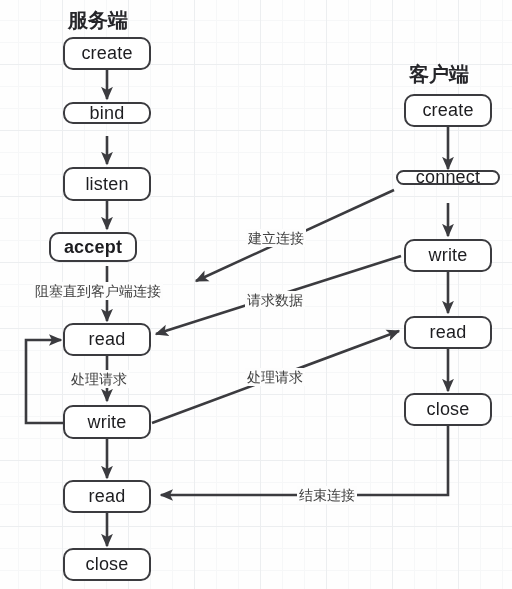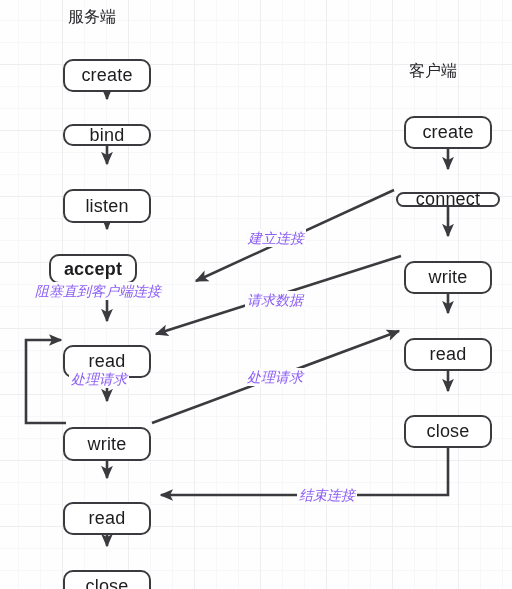--- a/index.html
+++ b/index.html
@@ -44,39 +44,38 @@
     background: #ffffff;
     border: 2.5px solid #3b3b3f;
     border-radius: 10px;
     display: flex;
     align-items: center;
     justify-content: center;
     font-size: 18px;
     color: #1d1d20;
     letter-spacing: 0.2px;
     z-index: 3;
-    margin-top: 22px;
   }
   .lane-title {
     position: absolute;
-    font-size: 16px;
+    font-size: 20px;
     color: #26262a;
     white-space: nowrap;
     z-index: 3;
+    font-weight: bold;
   }
   .edge-label {
     position: absolute;
     font-size: 14px;
-    color: #8b5cf6;
+    color: #404040;
     white-space: nowrap;
     background: #fdfdfd;
     padding: 0 2px;
     line-height: 18px;
     z-index: 4;
-    font-style: italic;
   }
 </style>
 </head>
 <body>
 
 <div id="diagram-root">
 
   <svg id="edge-layer" viewBox="0 0 512 589" width="512" height="589" xmlns="http://www.w3.org/2000/svg">
     <defs>
       <marker id="arrowhead" viewBox="0 0 10 10" refX="9" refY="5" markerWidth="5.2" markerHeight="5.2" orient="auto-start-reverse">

